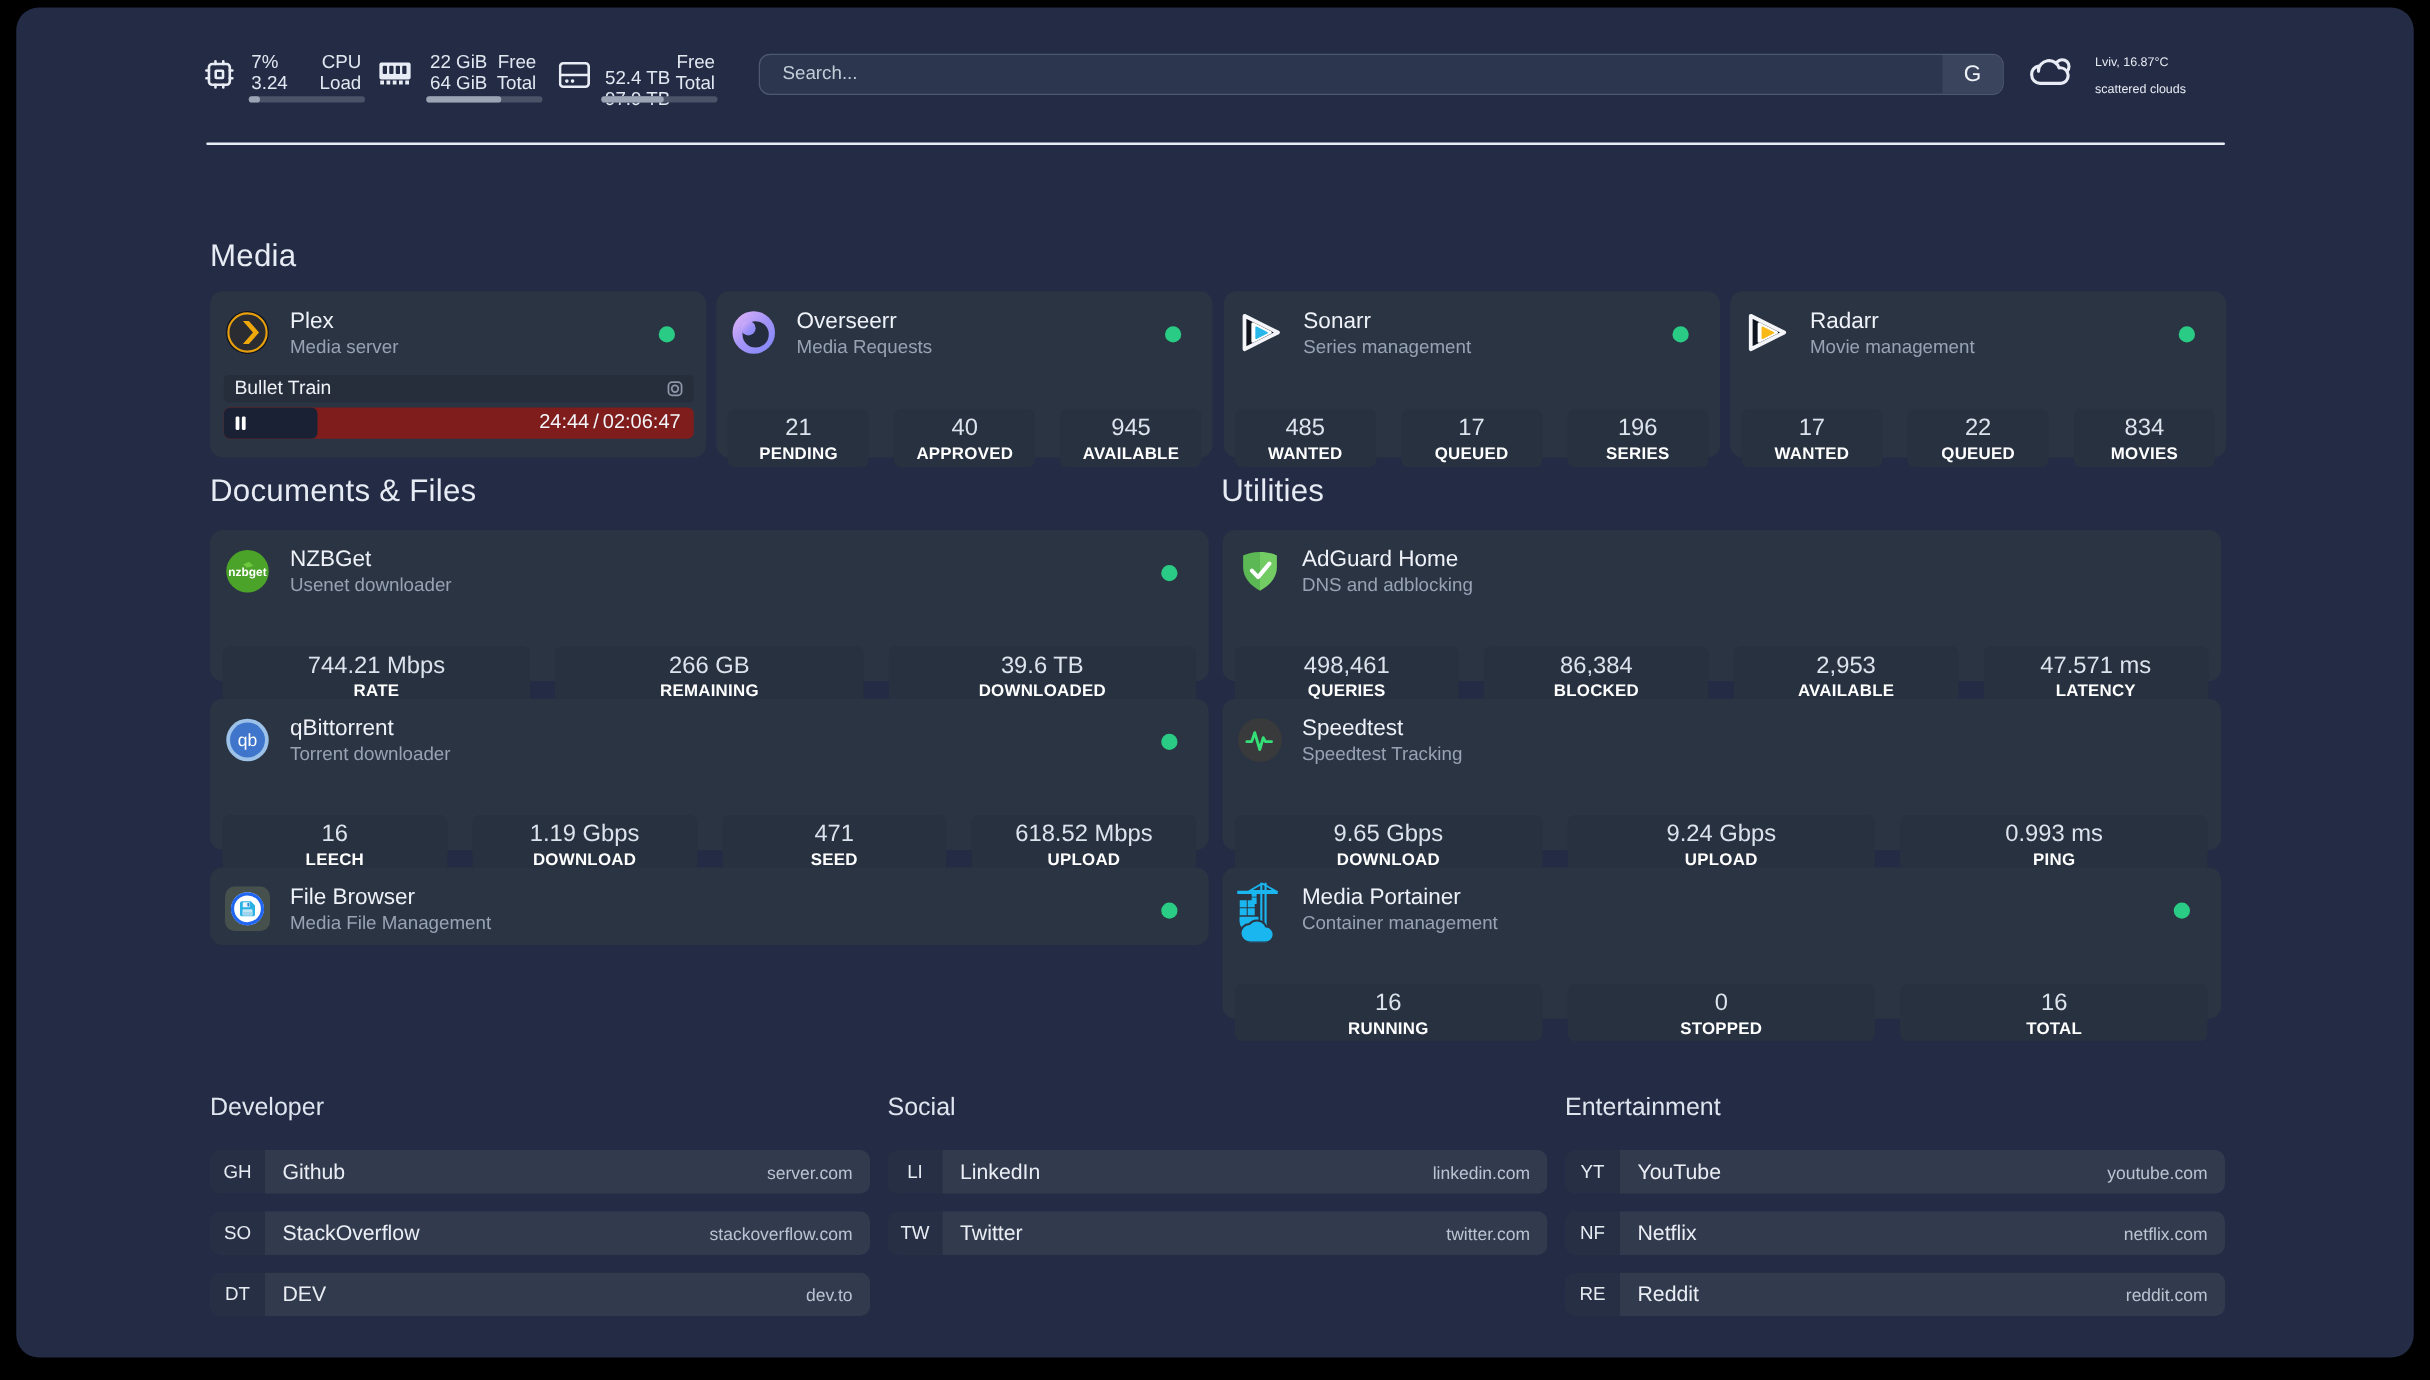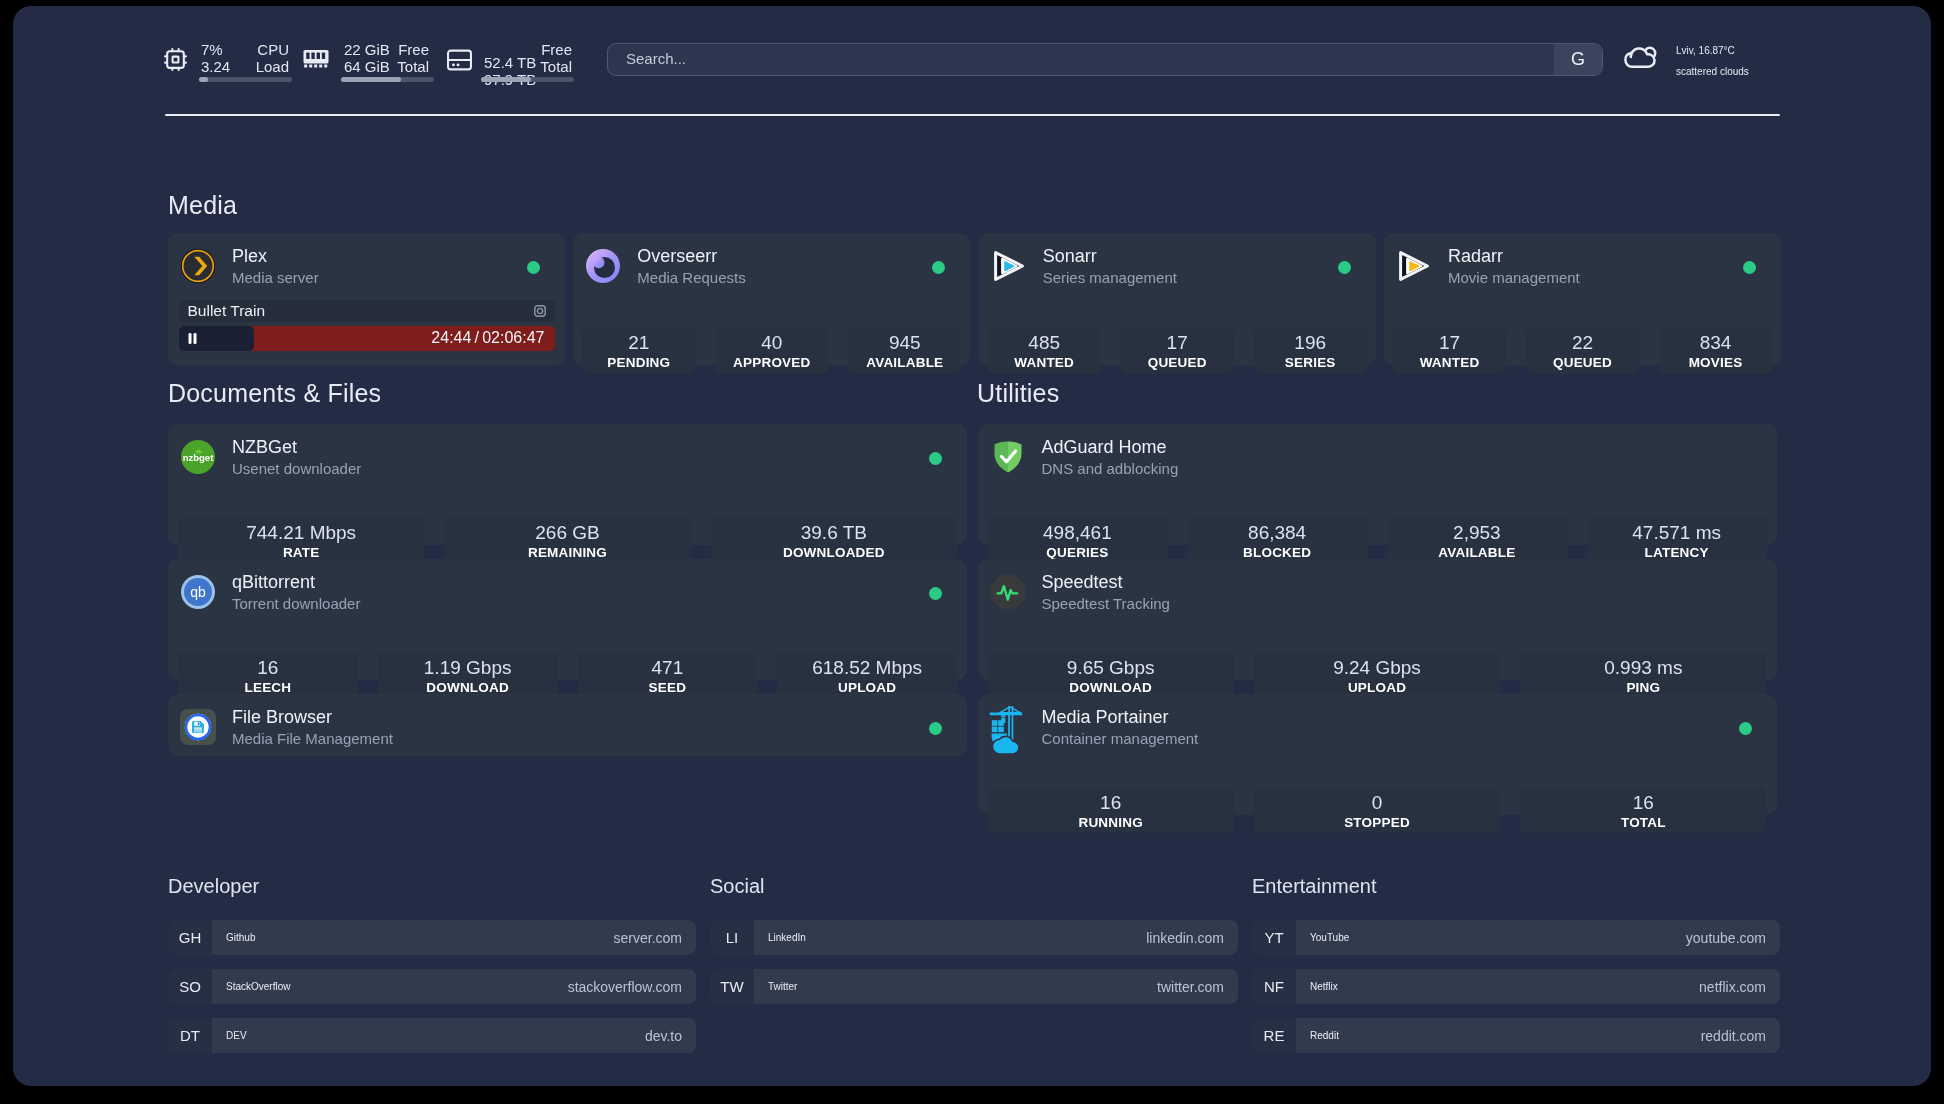--- a/index.html
+++ b/index.html
@@ -14,21 +14,21 @@
 .csub { position:absolute; left:64px; top:36px; font-size:15px; color:#97a2b3; }
 .dot { position:absolute; width:13px; height:13px; border-radius:50%; background:#29cb85; top:28px; right:25px; }
 .stats { position:absolute; left:10px; right:10px; top:65px; height:47px; display:flex; gap:20px;margin-top:29px; }
 .stats3m { left:9px; right:9px; }
 .stat { flex:1; background:#273140; border-radius:6px; text-align:center; padding-top:4px; }
 .stat .v { font-size:19px; color:#dce3ec; line-height:23px; }
 .stat .l { font-size:13.5px; font-weight:700; color:#ffffff; line-height:17px; letter-spacing:0.2px; }
 .bm { position:absolute; width:528px; height:35px; border-radius:8px; overflow:hidden; display:flex; }
 .bm .ab { width:44px; background:#272f45; display:flex; align-items:center; justify-content:center; font-size:15px; font-weight:500; color:#e6ebf2; flex:none; }
 .bm .bar { flex:1; background:#323b4e; display:flex; align-items:center; justify-content:space-between; padding:0 14px; }
-.bm .nm { font-size:10px; color:#eaeef4; }
+.bm .nm { font-size:17px; color:#eaeef4; }
 .bm .url { font-size:14px; color:#bac3d0; }
 .rtxt { position:absolute; font-size:15px; color:#e2e8f1; line-height:17px; }
 .rbar { position:absolute; top:77px; width:93px; height:5px; border-radius:2.5px; background:#4a5368; }
 .rfill { position:absolute; left:0; top:0; height:5px; border-radius:2.5px; background:#9aa4b4; }
 </style>
 </head>
 <body>
 <div class="panel"></div>
 
 <svg class="abs" style="left:163px;top:47px" width="25" height="25" viewBox="0 0 24 24" fill="none" stroke="#e8ecf4" stroke-width="2" stroke-linecap="round" stroke-linejoin="round">

